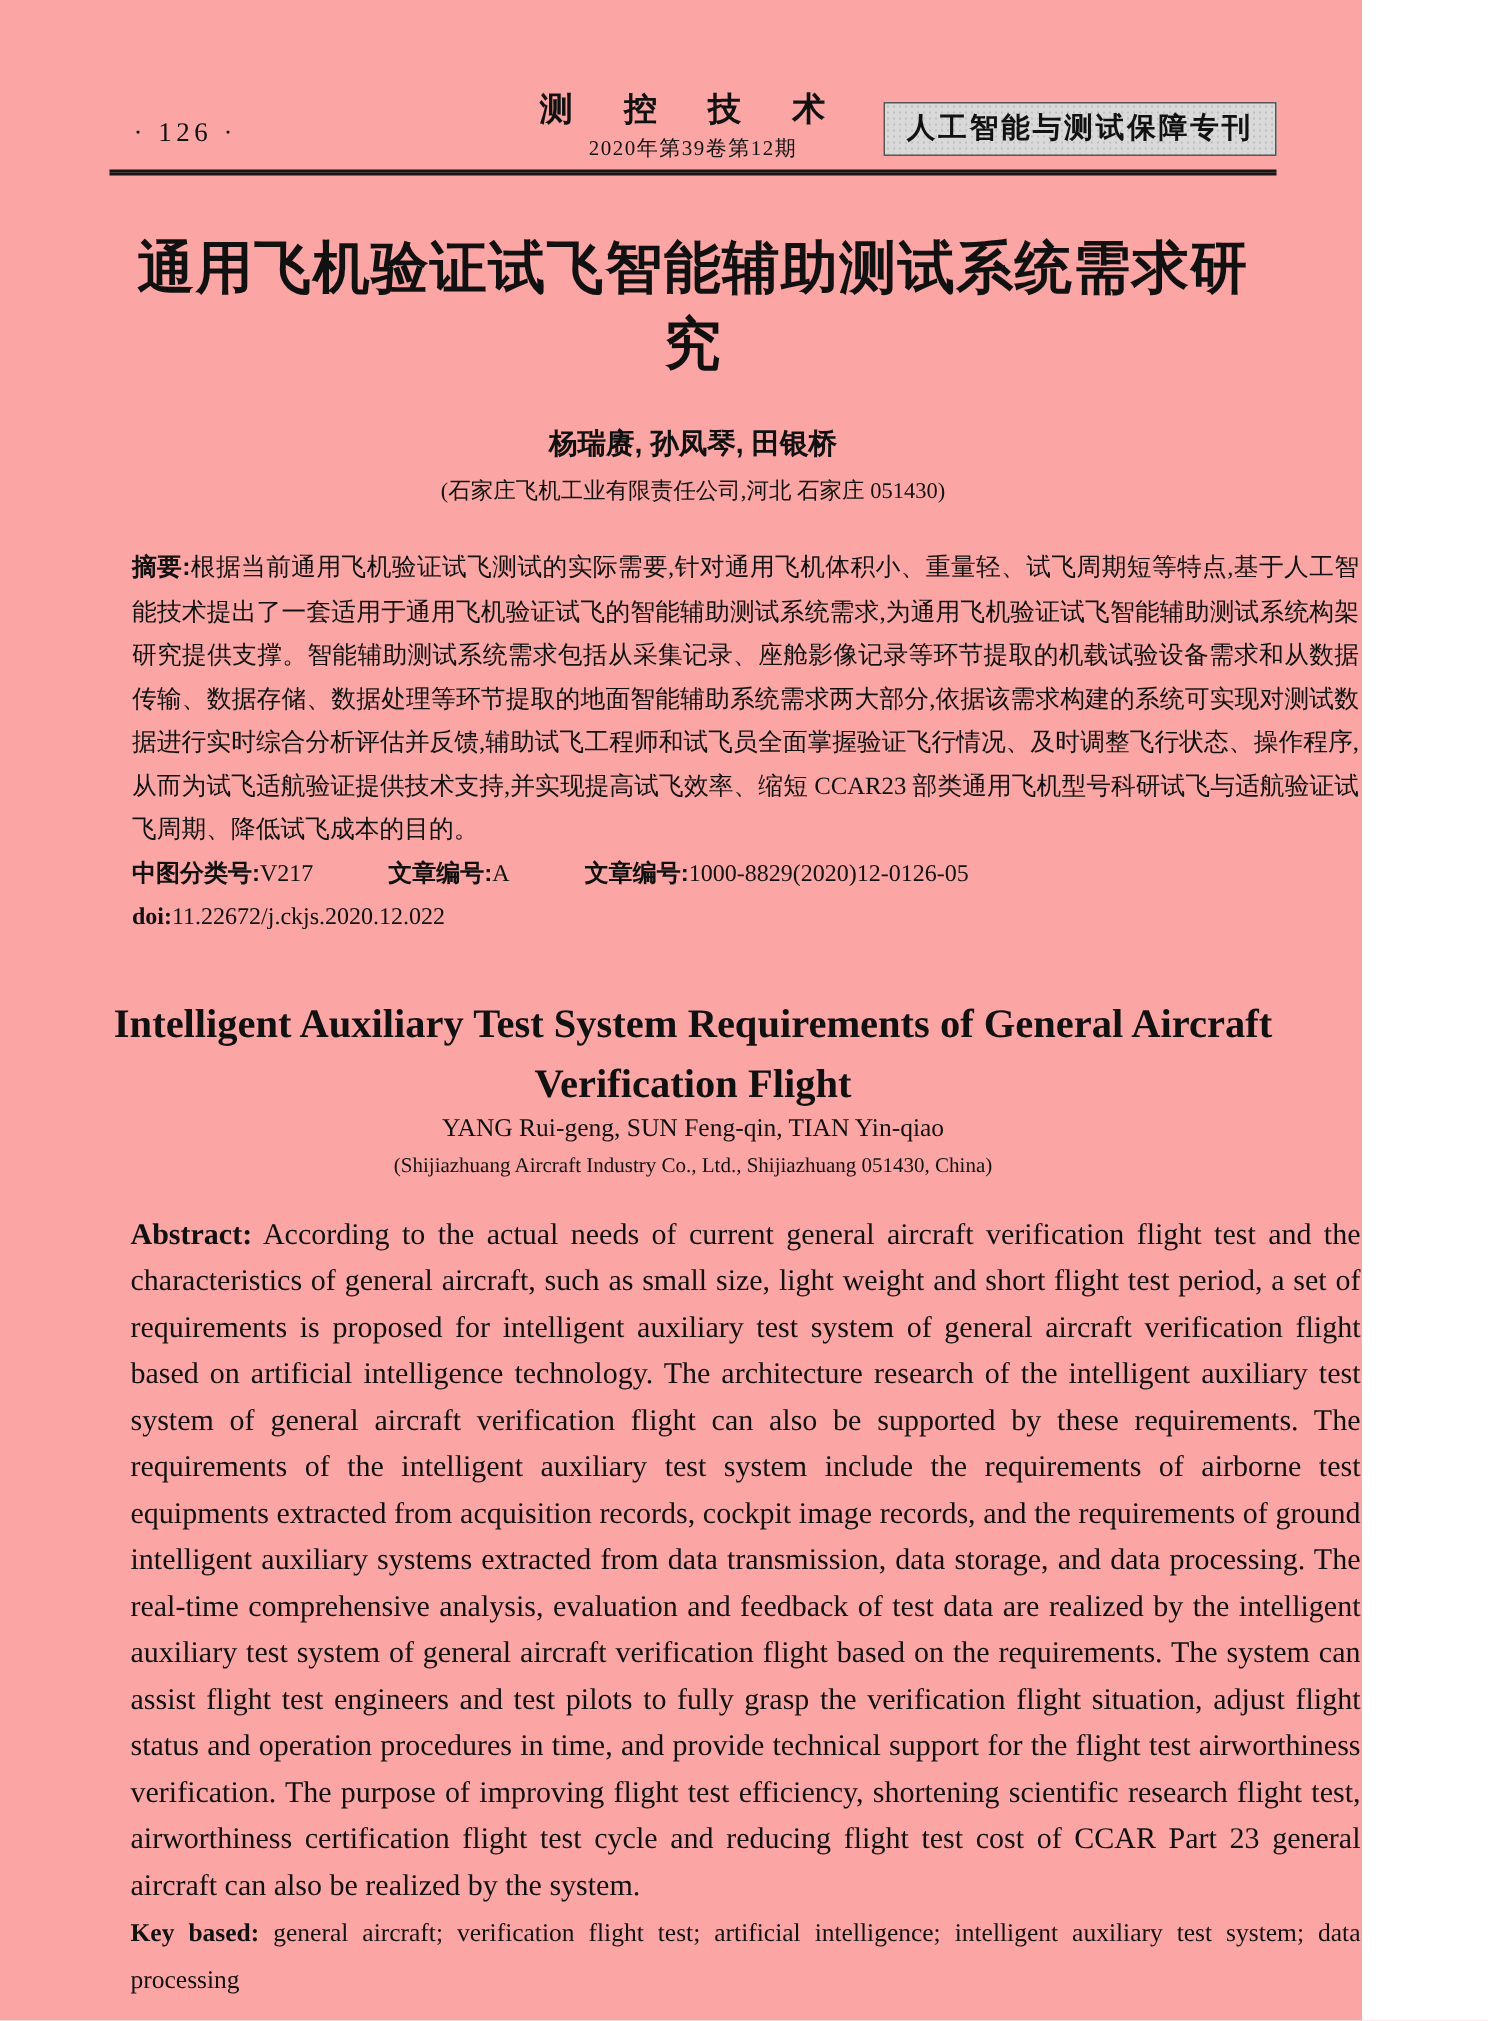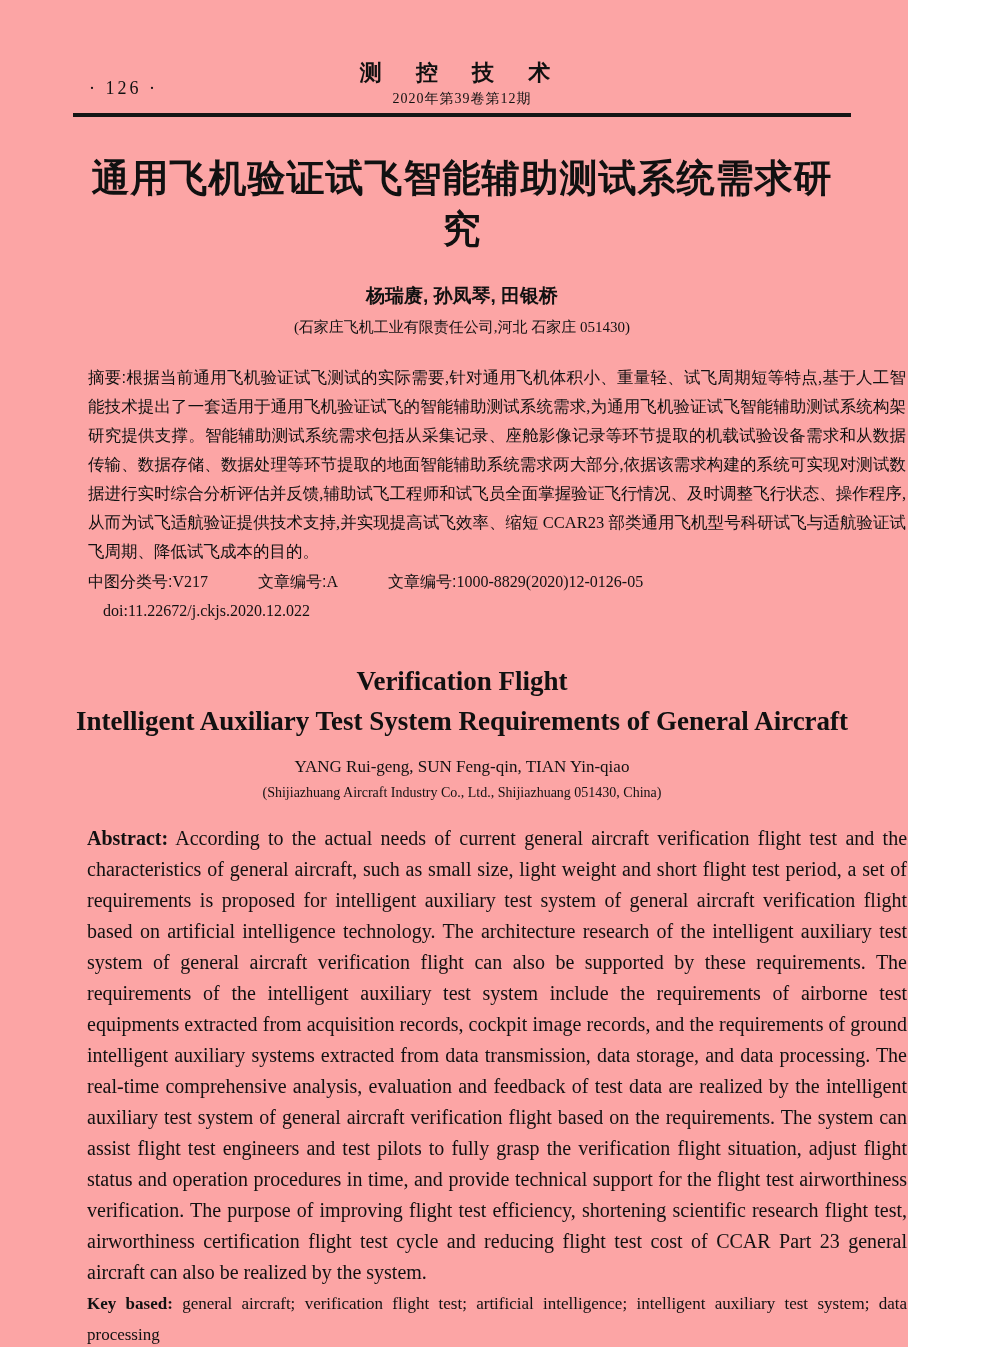--- a/index.html
+++ b/index.html
@@ -60,34 +60,34 @@
   }
   .affil-zh { margin-top: 9px; text-align: center; font-size: 15px; }
 
   
   .zh-body { width: 818px; margin: 26px 0 0 15px; }
   .abs-zh {
     font-size: 16.5px; line-height: 29px; text-align: justify;
   }
   .zh-label {
     font-family: "Liberation Sans", "DejaVu Sans", sans-serif;
-    font-weight: normal;
+    font-weight: bold;
   }
   .kw-zh { font-size: 16.5px; line-height: 29px; text-align: justify; }
   .meta-row { font-size: 16px; line-height: 29px; margin-top: 1px; }
   .meta-item { margin-right: 46px; }
   .doi-line { font-size: 16px; line-height: 29px; }
-  .doi-line .zh-label { font-family: "Liberation Serif", "DejaVu Serif", serif; margin-left: 15px; }
+  .doi-line .zh-label { font-family: "Liberation Serif", "DejaVu Serif", serif; }
 
   
   .title-en {
     margin-top: 36px; text-align: center;
     font-size: 27px; font-weight: bold; line-height: 40px;
   }
-  .authors-en { margin-top: 16px; text-align: center; font-size: 17px; }
+  .authors-en { text-align: center; font-size: 17px; }
   .affil-en { margin-top: 8px; text-align: center; font-size: 14px; }
   .en-body { width: 820px; margin: 22px 0 0 14px; }
   .abs-en { font-size: 20px; line-height: 31px; text-align: justify; }
   .kw-en { font-size: 17px; line-height: 31px; text-align: justify; }
   .en-label { font-weight: bold; }
 
   
   .footnote { margin-top: 20px; margin-left: 2px; }
   .foot-rule { width: 252px; height: 4px; background: #111; }
   .received { margin-top: 16px; font-size: 15.5px; line-height: 26px; }
@@ -100,40 +100,41 @@
 <body>
 
 <div class="page">
 
   <div class="header">
     <div class="page-num">· 126 ·</div>
     <div class="journal-block">
       <div class="journal-name">测 控 技 术</div>
       <div class="journal-issue">2020年第39卷第12期</div>
     </div>
+    <div class="banner">人工智能与测试保障专刊</div>
   </div>
   <div class="header-rule"></div>
 
   <h1 class="title-zh">通用飞机验证试飞智能辅助测试系统需求研究</h1>
   <div class="authors-zh">杨瑞赓, 孙凤琴, 田银桥</div>
   <div class="affil-zh">(石家庄飞机工业有限责任公司,河北 石家庄  051430)</div>
 
   <div class="zh-body">
     <p class="abs-zh"><span class="zh-label">摘要:</span><span>根据当前通用飞机验证试飞测试的实际需要,针对通用飞机体积小、重量轻、试飞周期短等特点,基于人工智能技术提出了一套适用于通用飞机验证试飞的智能辅助测试系统需求,为通用飞机验证试飞智能辅助测试系统构架研究提供支撑。智能辅助测试系统需求包括从采集记录、座舱影像记录等环节提取的机载试验设备需求和从数据传输、数据存储、数据处理等环节提取的地面智能辅助系统需求两大部分,依据该需求构建的系统可实现对测试数据进行实时综合分析评估并反馈,辅助试飞工程师和试飞员全面掌握验证飞行情况、及时调整飞行状态、操作程序,从而为试飞适航验证提供技术支持,并实现提高试飞效率、缩短 CCAR23 部类通用飞机型号科研试飞与适航验证试飞周期、降低试飞成本的目的。</span></p>
     <p class="meta-row">
       <span class="meta-item"><span class="zh-label">中图分类号:</span><span>V217</span></span>
       <span class="meta-item"><span class="zh-label">文章编号:</span><span>A</span></span>
       <span><span class="zh-label">文章编号:</span><span>1000-8829(2020)12-0126-05</span></span>
     </p>
     <p class="doi-line"><span class="zh-label">doi:</span><span>11.22672/j.ckjs.2020.12.022</span></p>
   </div>
 
   <div class="title-en">
+    <div>Intelligent Auxiliary Test System Requirements of General Aircraft</div>
     <div>Verification Flight</div>
-    <div>Intelligent Auxiliary Test System Requirements of General Aircraft</div>
   </div>
   <div class="authors-en">YANG Rui-geng, SUN Feng-qin, TIAN Yin-qiao</div>
   <div class="affil-en">(Shijiazhuang Aircraft Industry Co., Ltd., Shijiazhuang 051430, China)</div>
 
   <div class="en-body">
     <p class="abs-en"><span class="en-label">Abstract:</span> <span>According to the actual needs of current general aircraft verification flight test and the characteristics of general aircraft, such as small size, light weight and short flight test period, a set of requirements is proposed for intelligent auxiliary test system of general aircraft verification flight based on artificial intelligence technology. The architecture research of the intelligent auxiliary test system of general aircraft verification flight can also be supported by these requirements. The requirements of the intelligent auxiliary test system include the requirements of airborne test equipments extracted from acquisition records, cockpit image records, and the requirements of ground intelligent auxiliary systems extracted from data transmission, data storage, and data processing. The real-time comprehensive analysis, evaluation and feedback of test data are realized by the intelligent auxiliary test system of general aircraft verification flight based on the requirements. The system can assist flight test engineers and test pilots to fully grasp the verification flight situation, adjust flight status and operation procedures in time, and provide technical support for the flight test airworthiness verification. The purpose of improving flight test efficiency, shortening scientific research flight test, airworthiness certification flight test cycle and reducing flight test cost of CCAR Part 23 general aircraft can also be realized by the system.</span></p>
     <p class="kw-en"><span class="en-label">Key based:</span> <span>general aircraft; verification flight test; artificial intelligence; intelligent auxiliary test system; data processing</span></p>
   </div>
 
   <div class="footnote">

